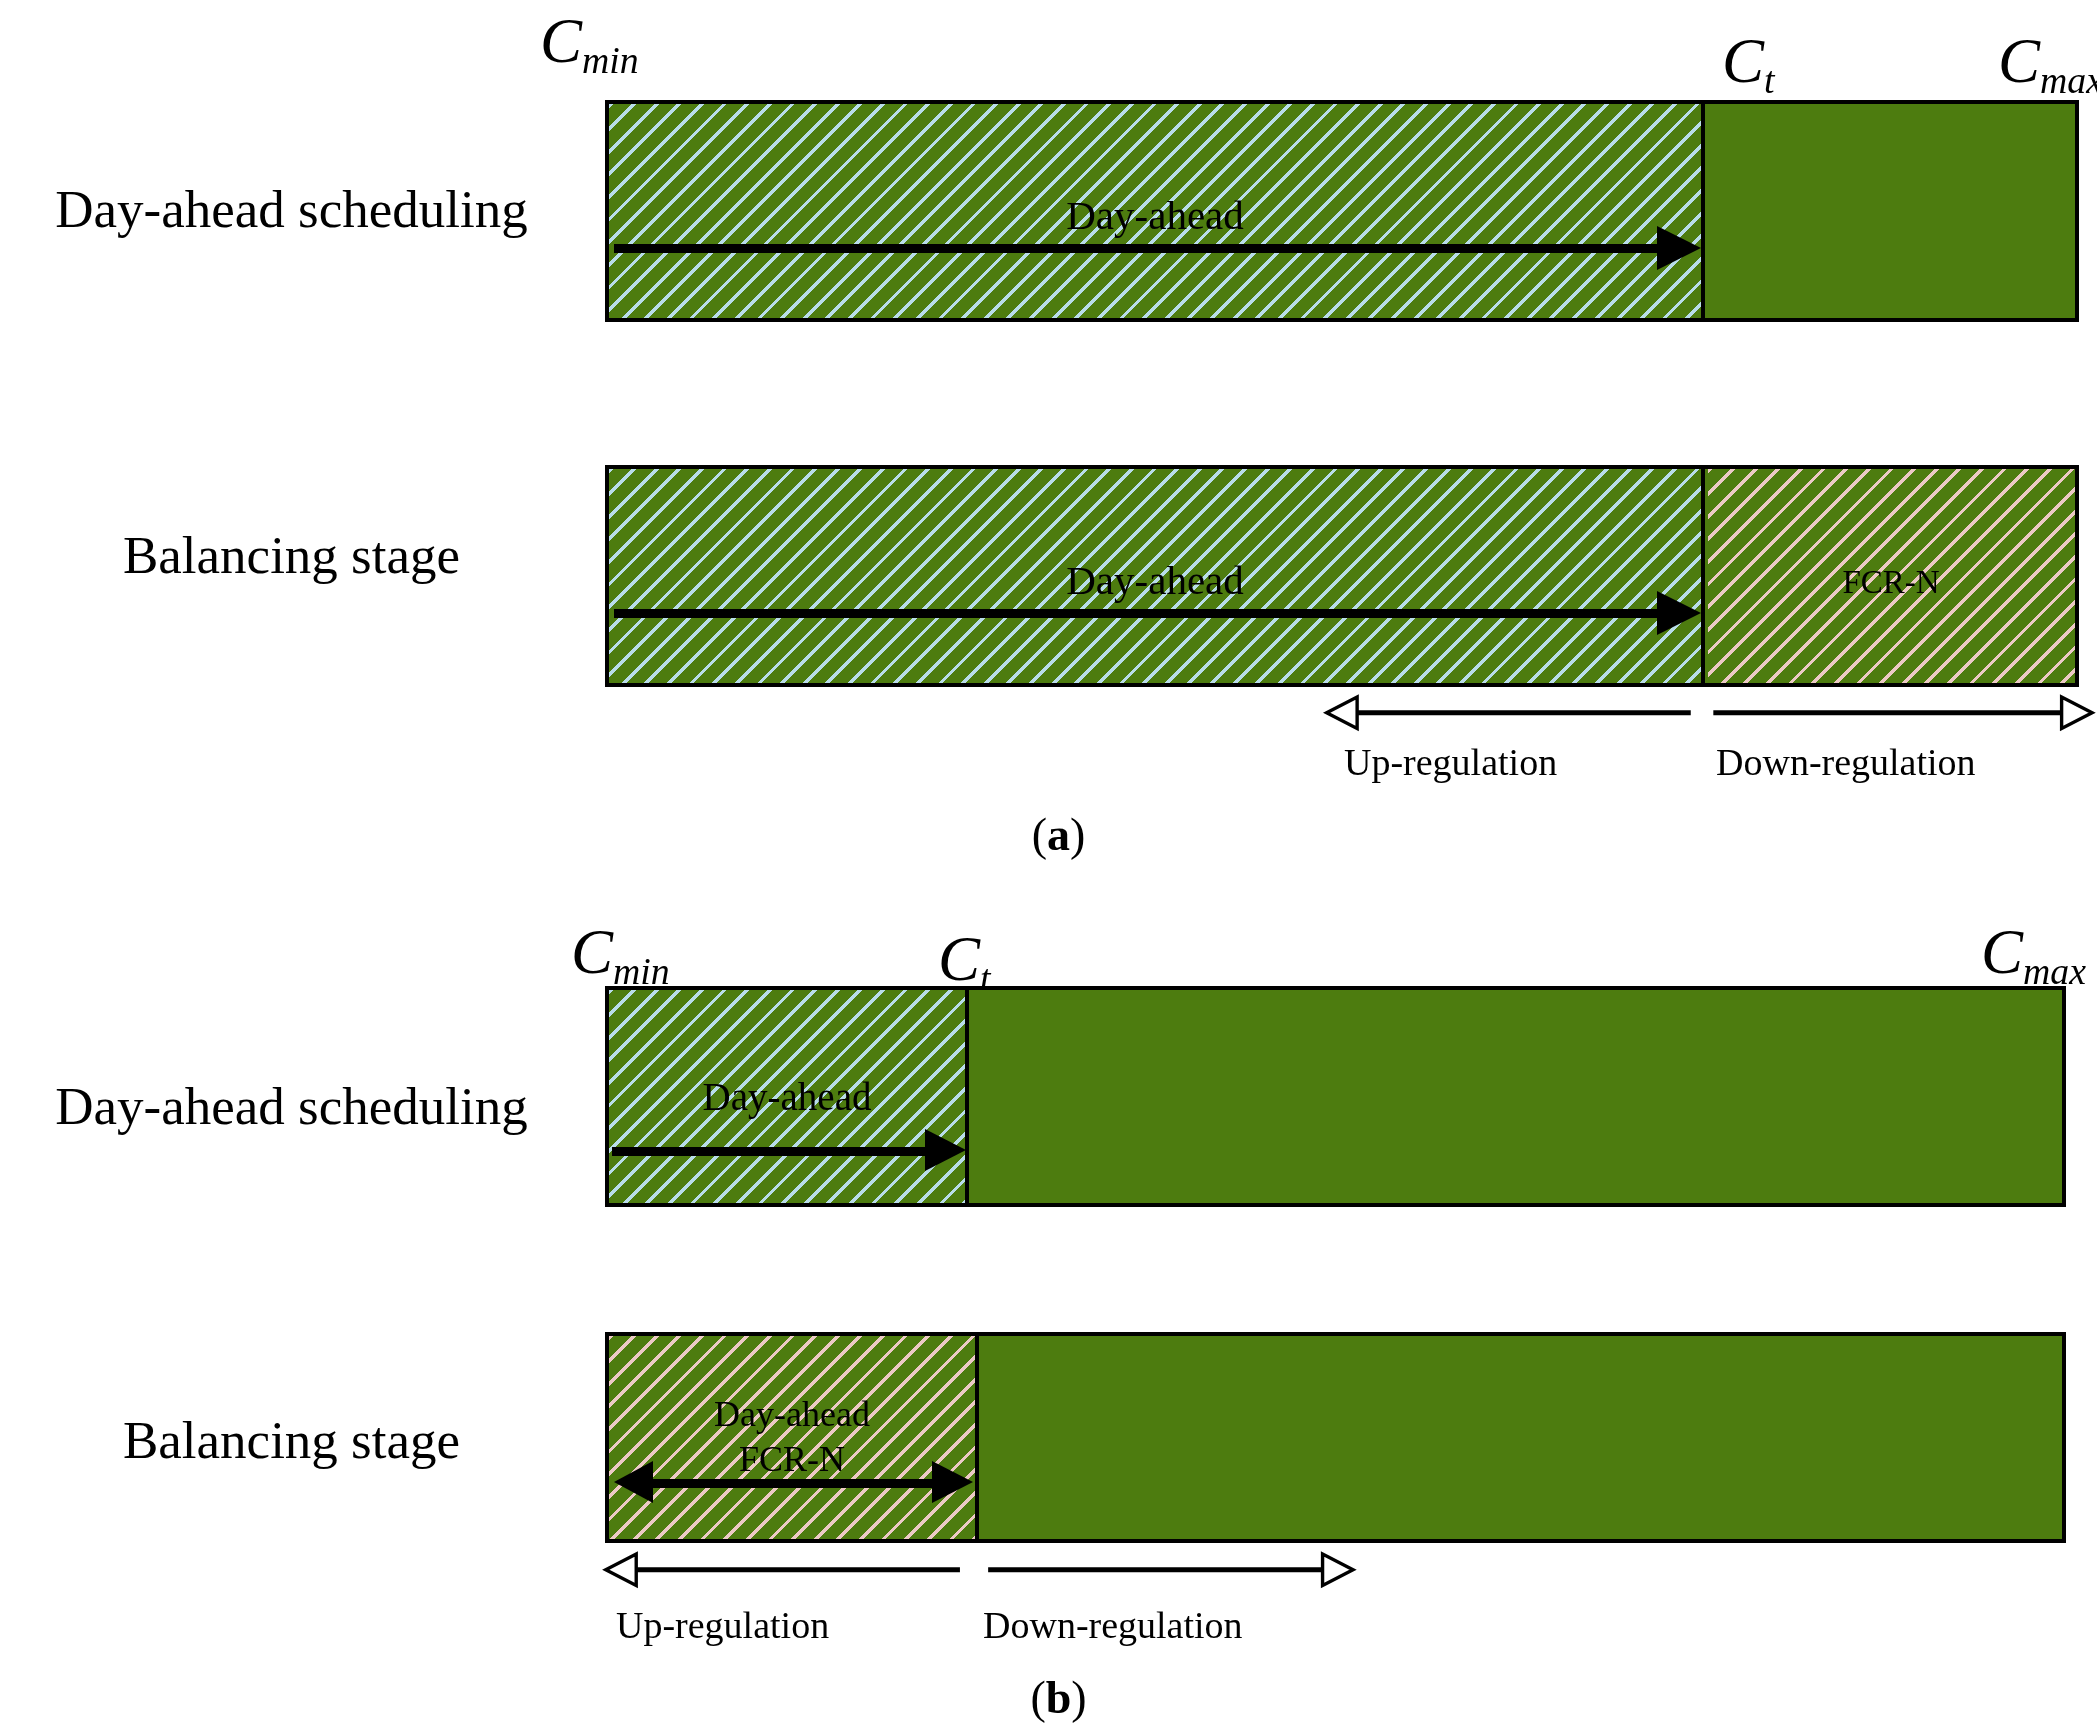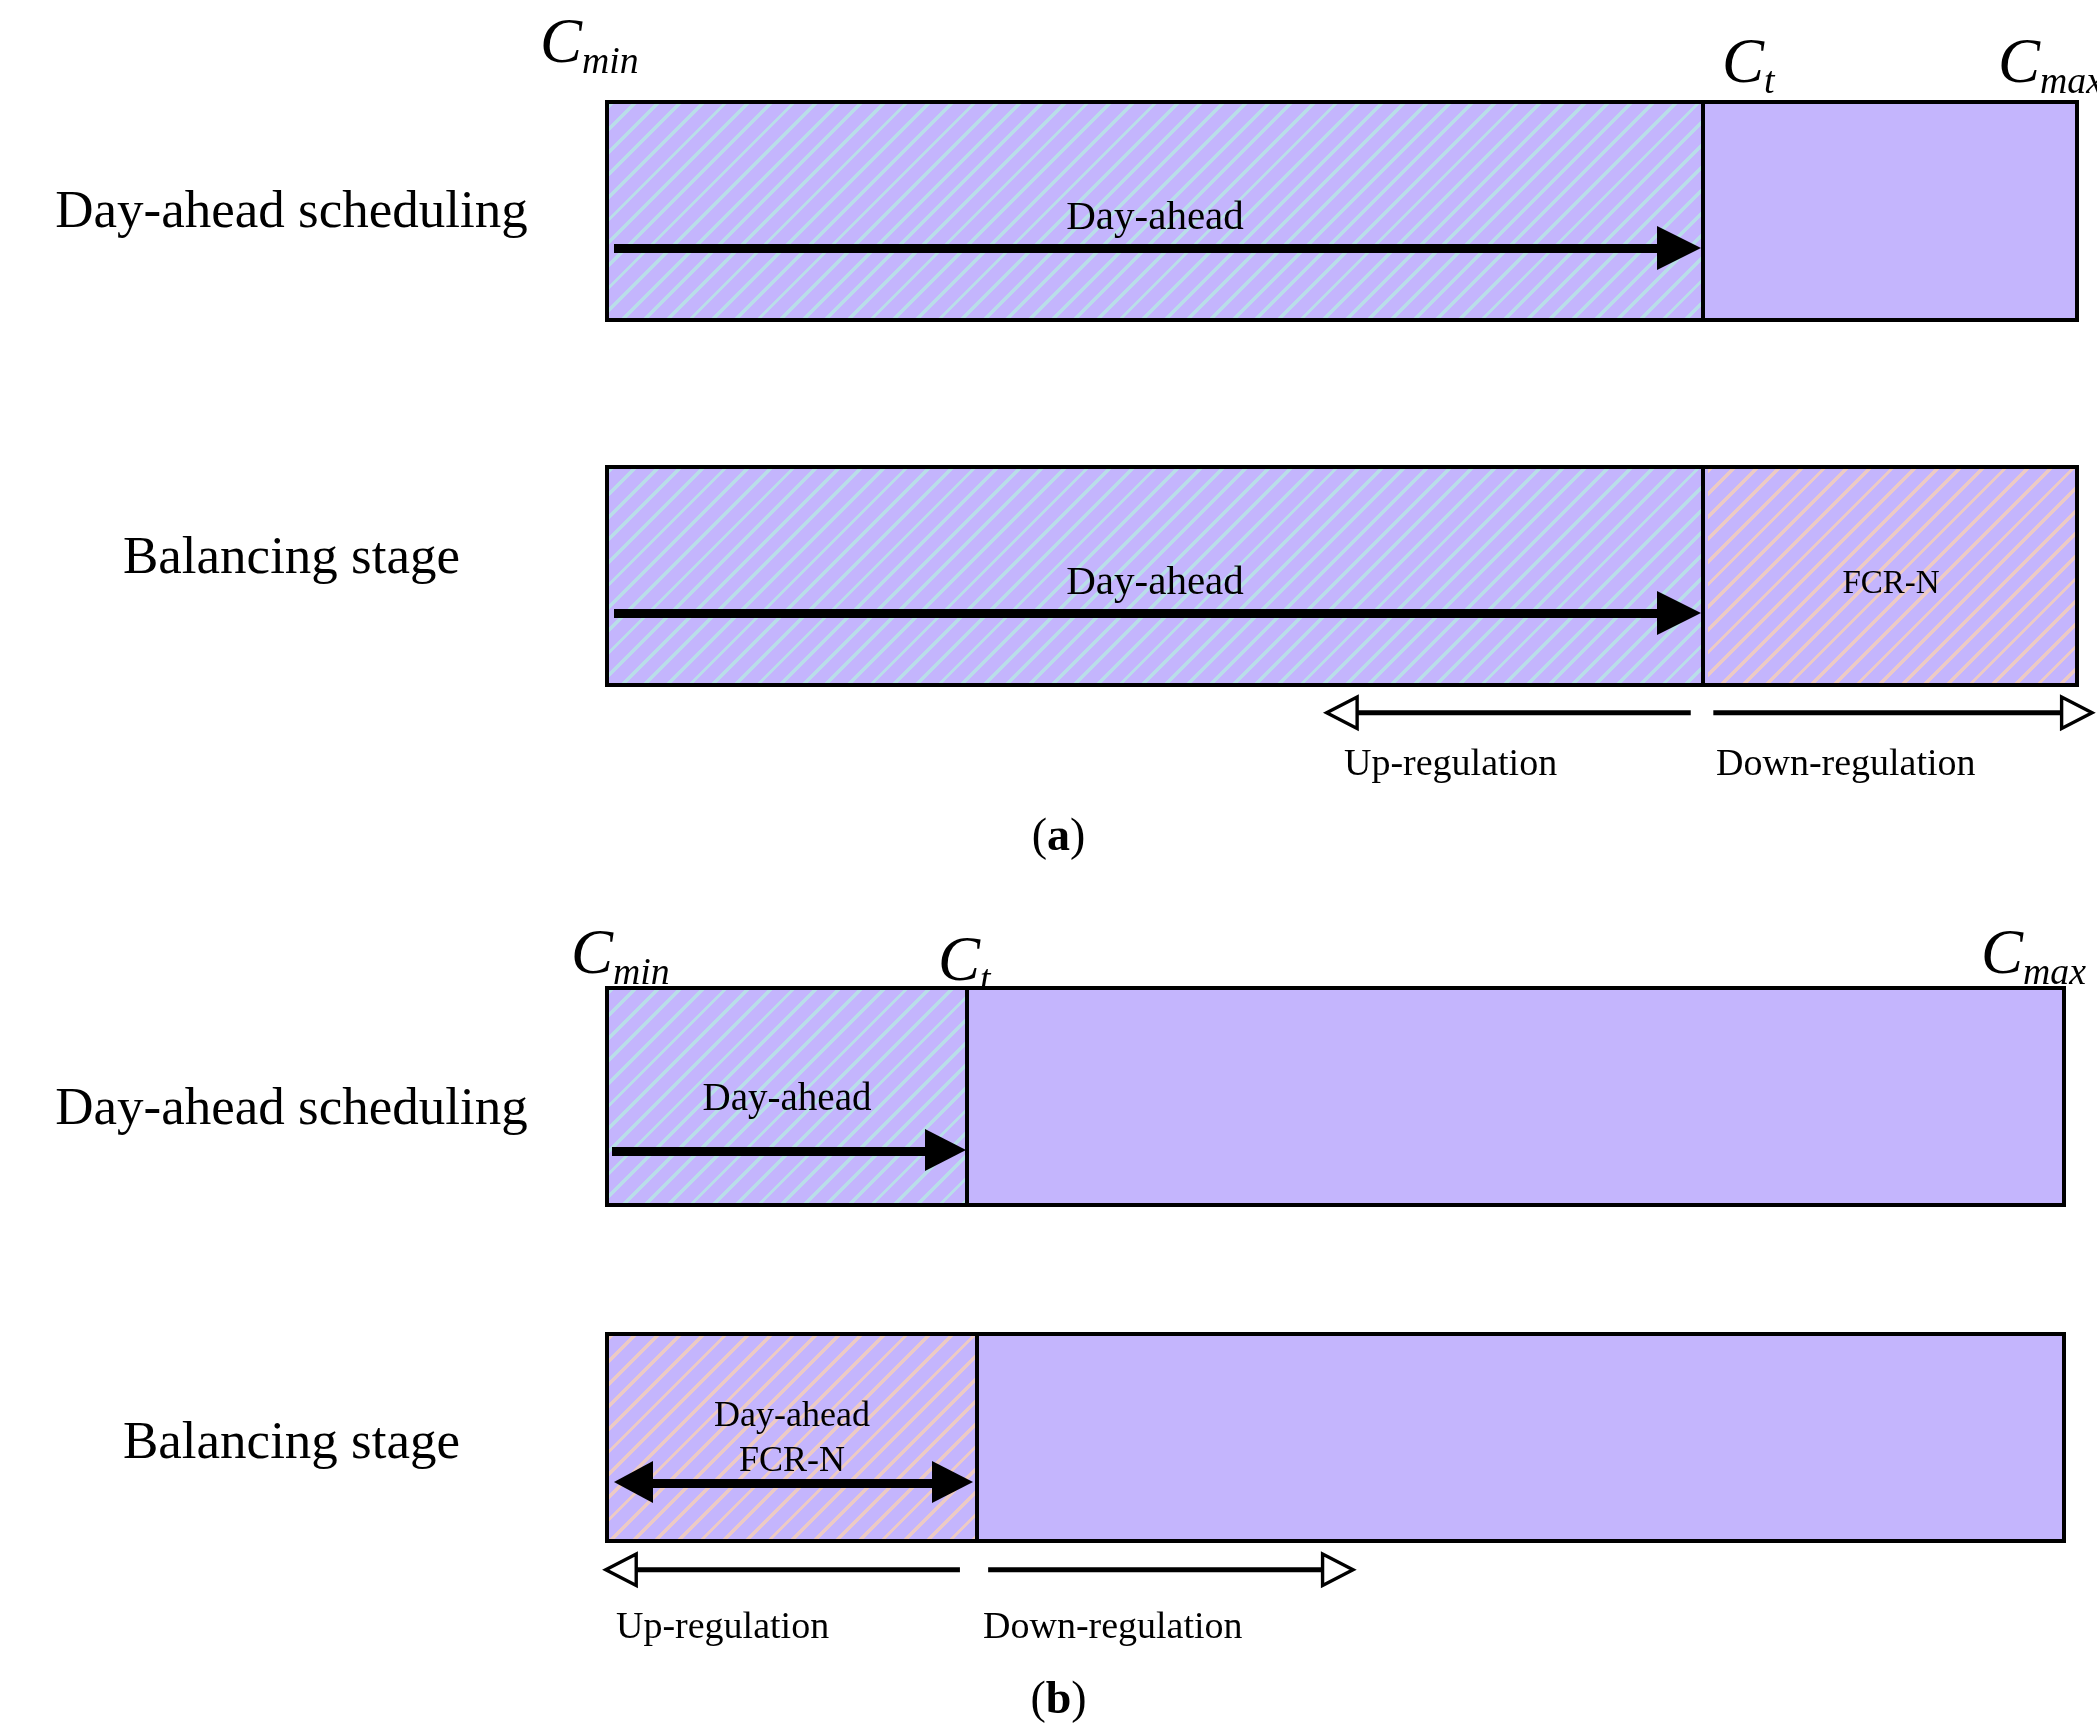--- a/index.html
+++ b/index.html
@@ -29,21 +29,21 @@
   .row-label{
     position:absolute;
     font-size:53px;
     text-align:center;
     white-space:nowrap;
   }
   
   .bar{
     position:absolute;
     border:4px solid #000;
-    background:#c4b5fd;
+    background:#4d7c0f;
     box-sizing:border-box;
   }
   .fill{position:absolute;top:0;bottom:0;left:0;}
   .fill.with-divider{border-right:4px solid #000;box-sizing:content-box;}
   .hatch-blue{
     background-image:repeating-linear-gradient(135deg, var(--blue,#b9dde9) 0 3.4px, transparent 3.4px 16px);
   }
   .hatch-pink{
     background-image:repeating-linear-gradient(135deg, var(--pink,#eccac5) 0 3.4px, transparent 3.4px 16px);
   }

